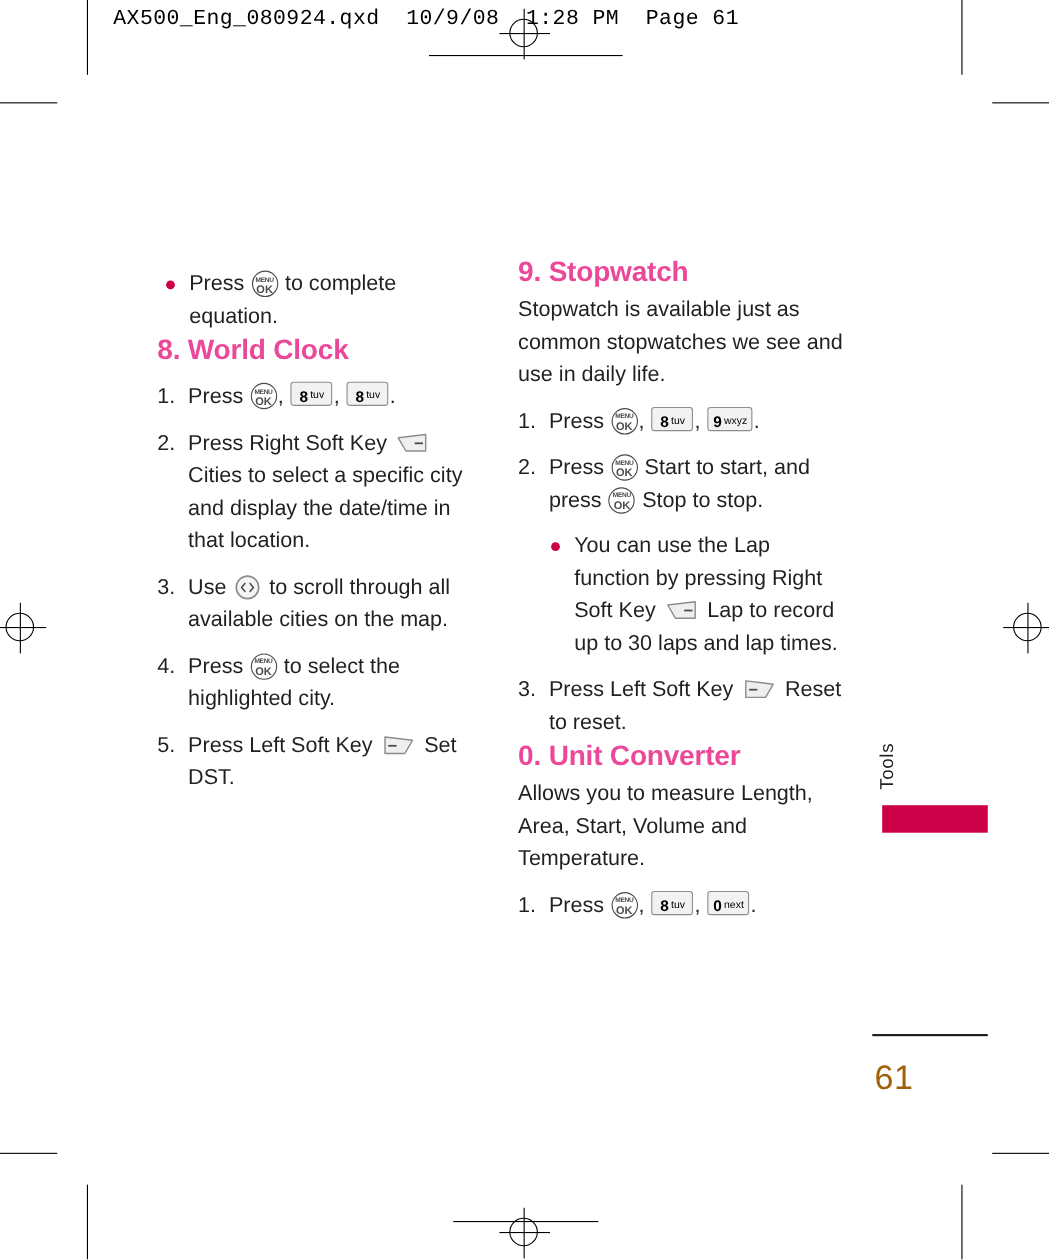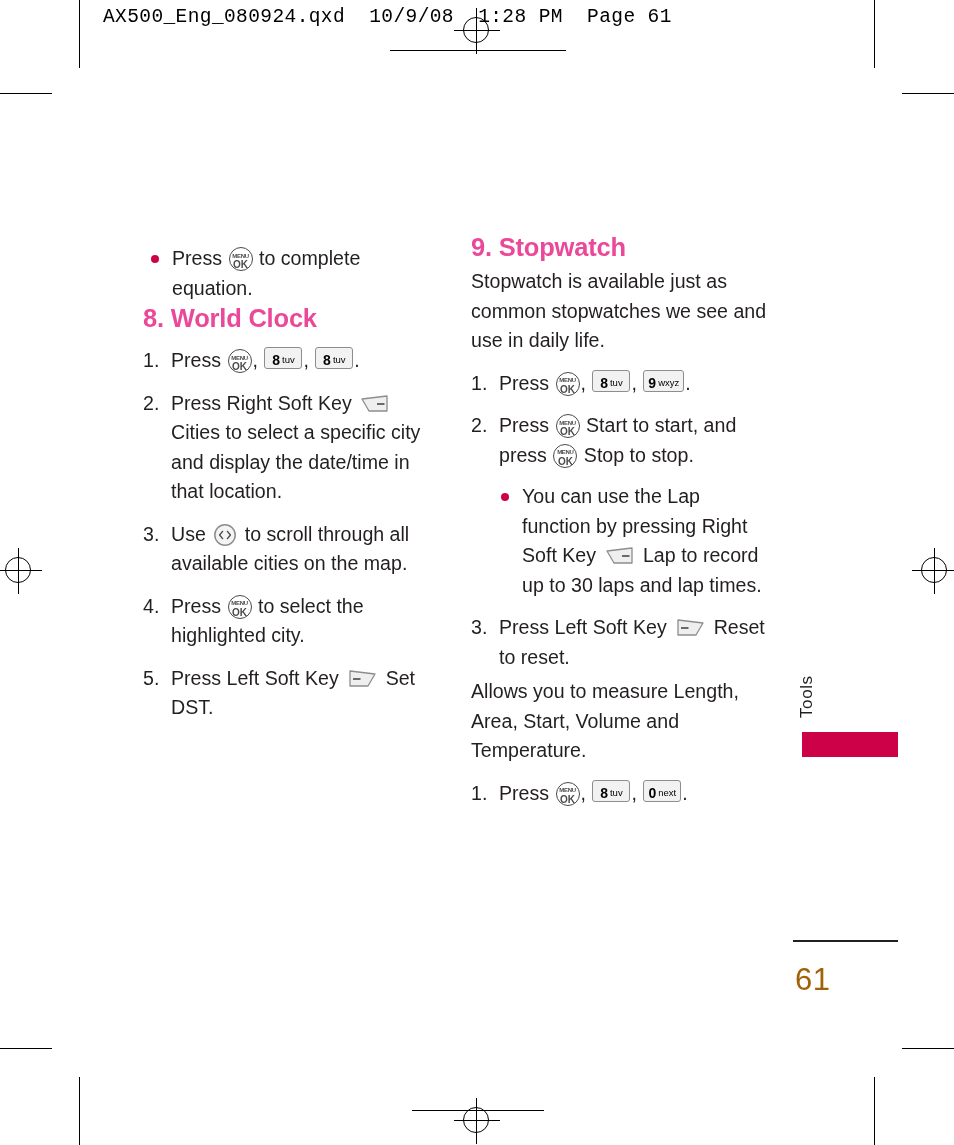--- a/index.html
+++ b/index.html
@@ -389,20 +389,21 @@
     <span class="softkey">
       <svg width="30" height="20" viewBox="0 0 30 20">
         <path d="M28,5 L3,2 L3,17 L21,17 Z" fill="#efefef" stroke="#8d8d8d" stroke-width="1.3" stroke-linejoin="round"></path>
         <rect x="6" y="9.2" width="7.5" height="1.6" fill="#4a4a4a"></rect>
       </svg>
     </span>
     <b>Reset</b>
     <span>to reset.</span>
   </div>
 
+  <h2 class="section gap-before-h2-sm">0. Unit Converter</h2>
   <p class="body">Allows you to measure Length, Area, Start, Volume and Temperature.</p>
 
   <div class="step">
     <span class="num">1.</span>
     <span>Press</span>
     <span class="menuok">
       <span class="t t1">MENU</span>
       <span class="t t2">OK</span>
     </span>,
     <span class="numkey"><span class="d">8</span><span class="s">tuv</span></span>,

